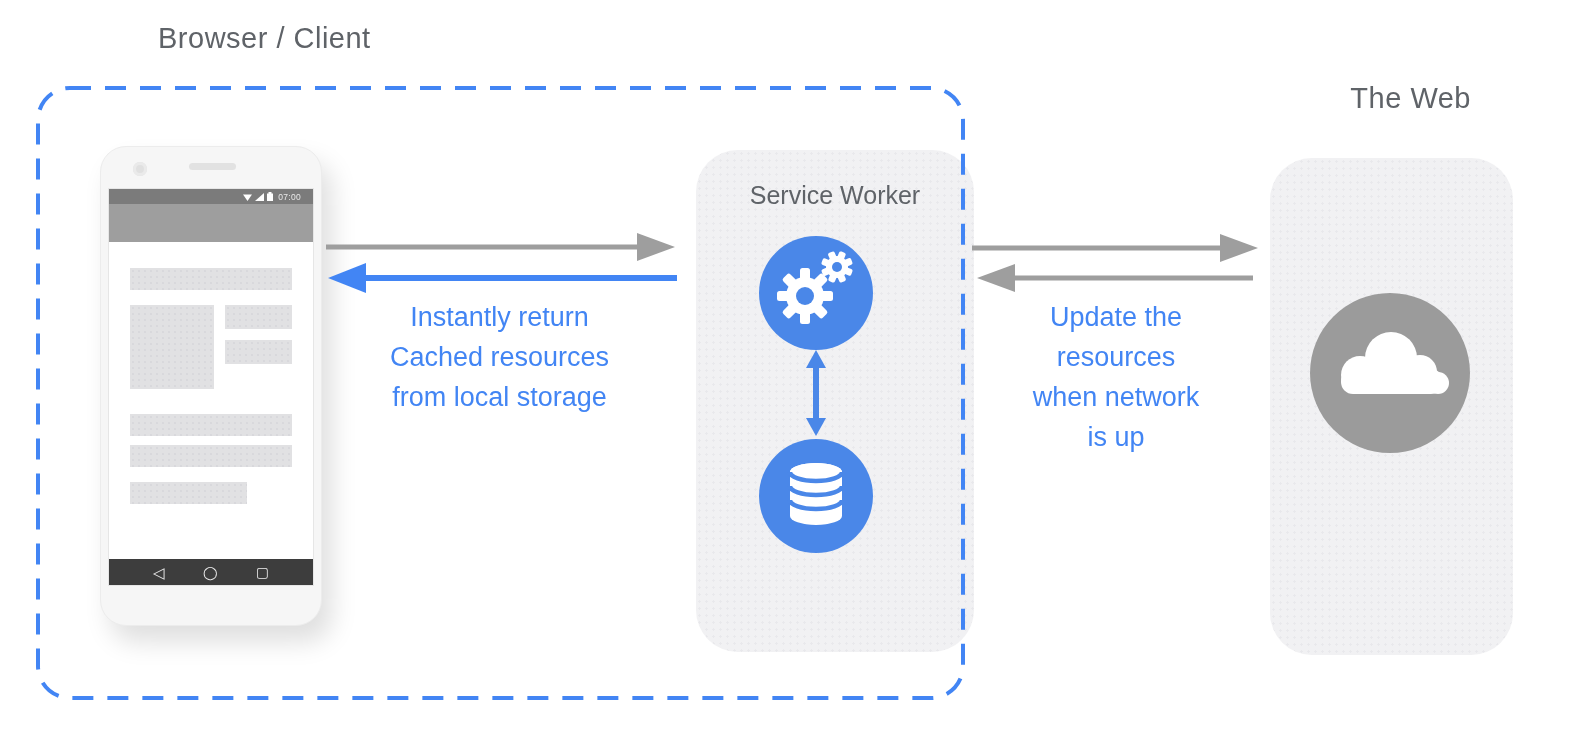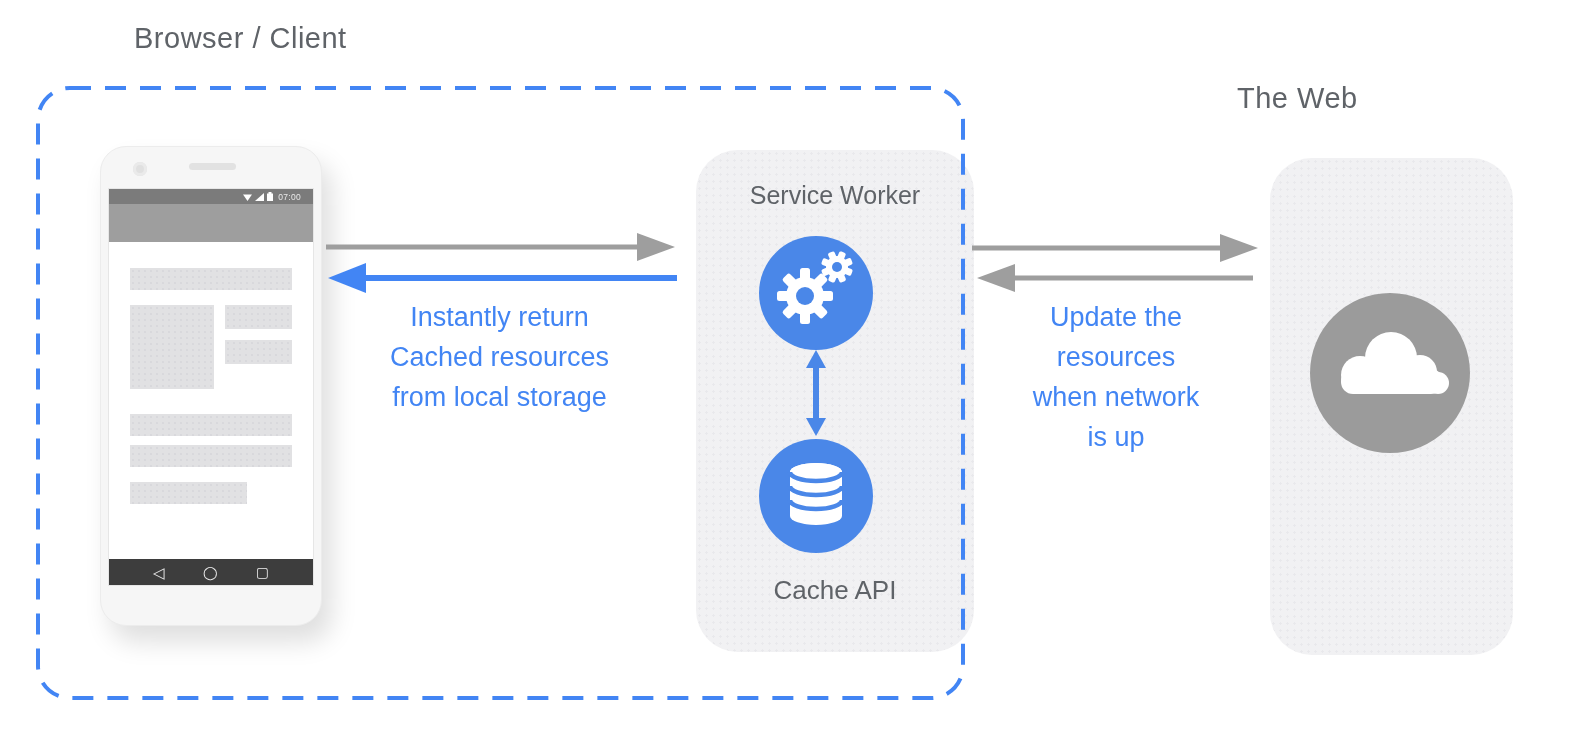--- a/index.html
+++ b/index.html
@@ -1,21 +1,21 @@
 <!DOCTYPE html>
 <html><head>
 <meta charset="utf-8">
 <style>
   html,body { margin:0; padding:0; background:#ffffff; }
   body { font-family:"Liberation Sans", sans-serif; }
   .canvas { position:relative; width:1584px; height:730px; background:#ffffff; overflow:hidden; }
 
-  .big-title { position:absolute; color:#5f6368; font-size:29px; font-weight:400; letter-spacing:0.5px; }
+  .big-title { position:absolute; color:#5f6368; font-size:29px; font-weight:400; letter-spacing:0.5px;margin-left:24px; }
   #bc-title { left:134px; top:22px; }
-  #web-title { left:1237px; top:82px; width:243px; text-align:left; }
+  #web-title { left:1204px; top:82px; width:243px; text-align:right; }
 
   
   .panel {
     position:absolute; background-color:#f1f1f3; border-radius:42px;
     background-image: radial-gradient(rgba(120,120,140,0.07) 1px, transparent 1.1px);
     background-size:7px 7px;
   }
   #sw-panel  { left:696px;  top:150px; width:238px; height:502px;padding-left:40px; }
   #web-panel { left:1270px; top:158px; width:243px; height:497px; }
 
@@ -140,21 +140,20 @@
     <div id="db-circle" class="blue-circle">
       <svg width="114" height="114" viewBox="0 0 114 114">
         <path d="M31 33 a26 9 0 0 1 52 0 v44 a26 9 0 0 1 -52 0 z" fill="#ffffff"></path>
         <ellipse cx="57" cy="33" rx="26" ry="9" fill="#ffffff"></ellipse>
         <path d="M31 33 a26 9 0 0 0 52 0" fill="none" stroke="#4a87e8" stroke-width="4.5"></path>
         <path d="M31 47 a26 9 0 0 0 52 0" fill="none" stroke="#4a87e8" stroke-width="4.5"></path>
         <path d="M31 61 a26 9 0 0 0 52 0" fill="none" stroke="#4a87e8" stroke-width="4.5"></path>
       </svg>
     </div>
 
-    <div class="cache-label">Cache API</div>
   </div>
 
   <div id="web-panel" class="panel">
     <div id="web-circle">
       <svg width="160" height="160" viewBox="0 0 160 160">
         <g fill="#ffffff">
           <circle cx="50" cy="82" r="19"></circle>
           <circle cx="81" cy="65" r="26"></circle>
           <circle cx="110" cy="79" r="17"></circle>
           <circle cx="128" cy="90" r="11"></circle>

